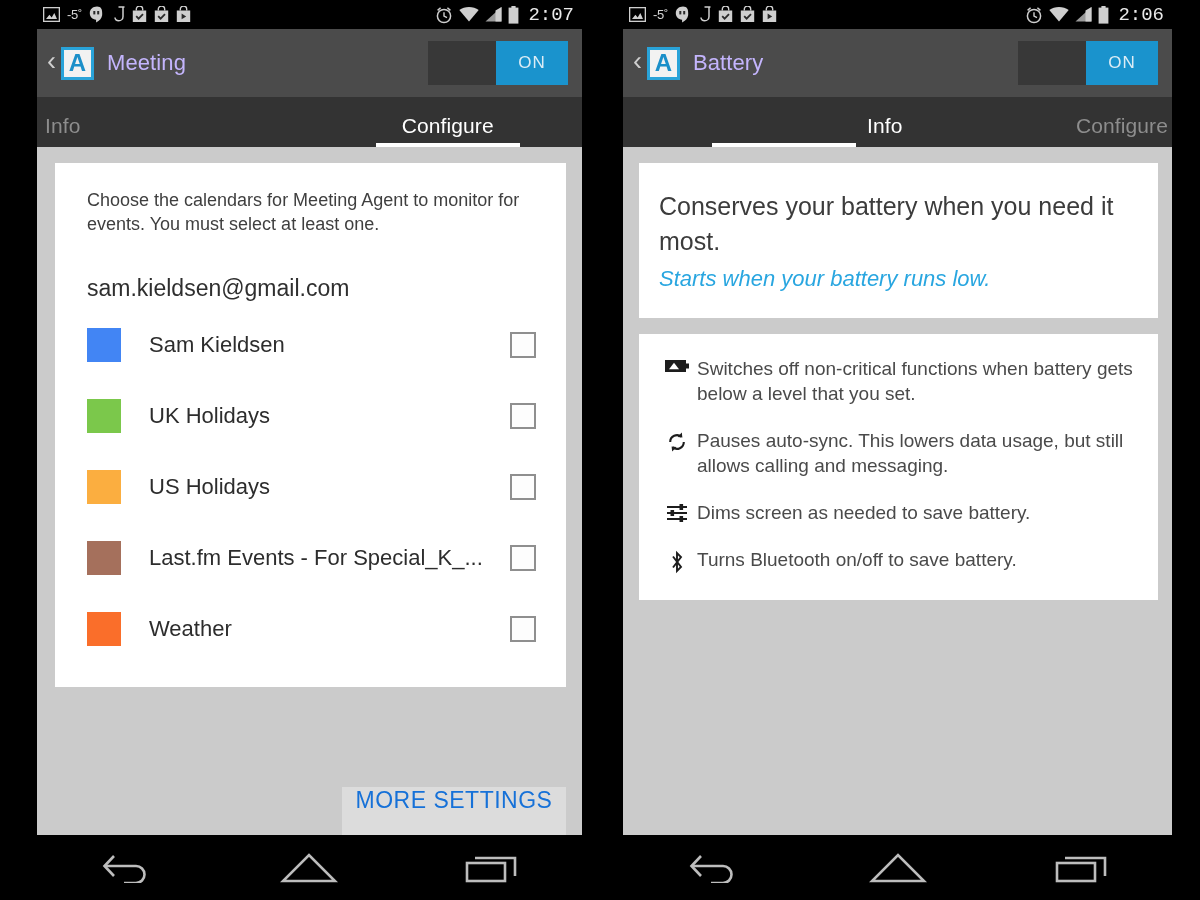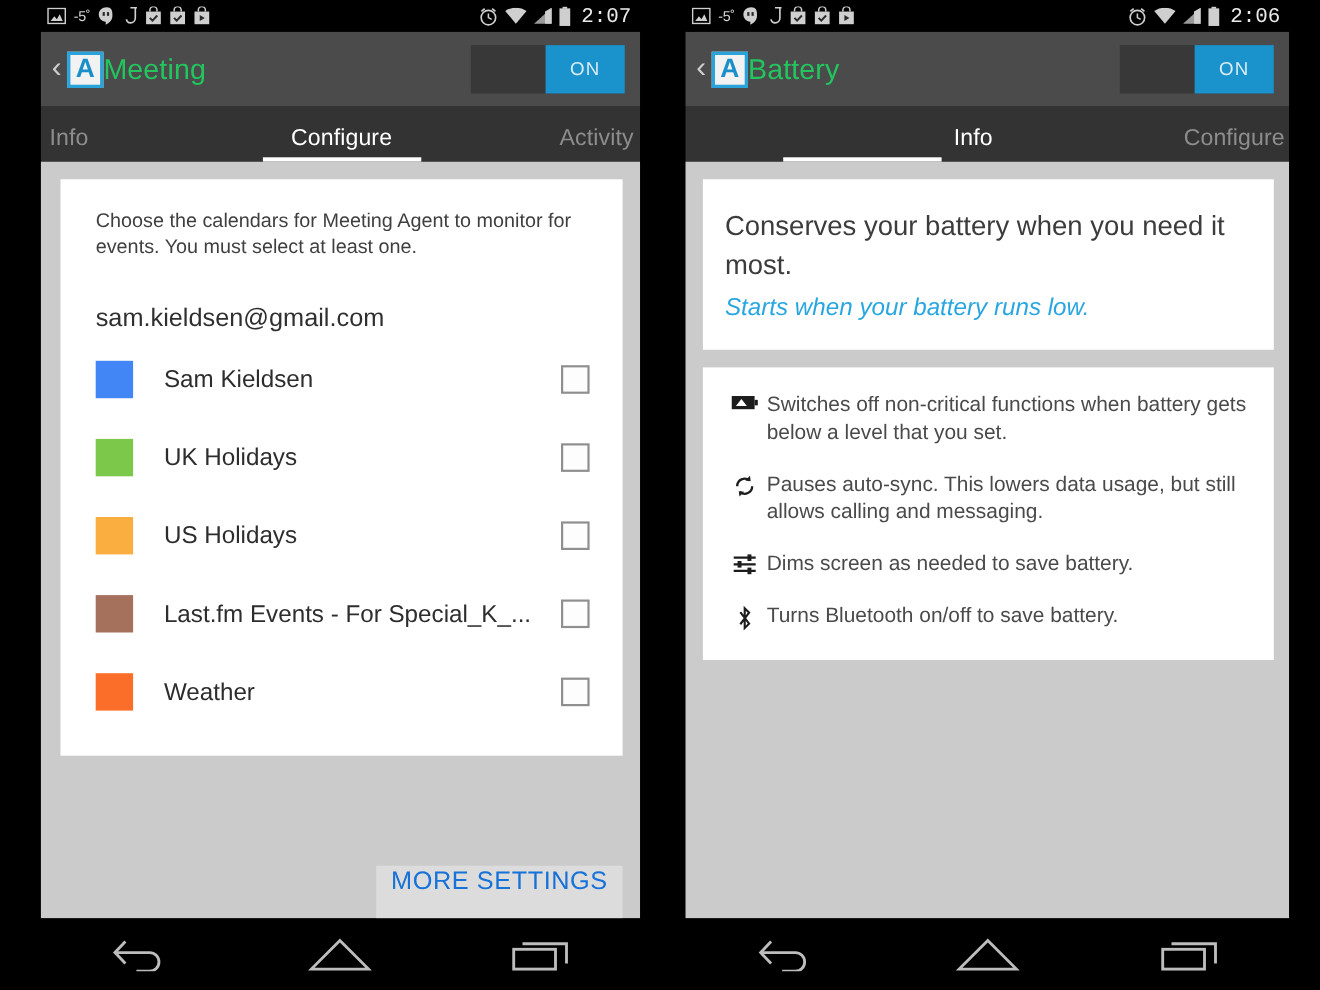--- a/index.html
+++ b/index.html
@@ -38,21 +38,21 @@
     margin-right: 5px; margin-top: -3px; font-weight: 300;
   }
   .app-icon {
     width: 33px; height: 33px; background: #f2f2f2;
     border: 3px solid #29a3d9;
     display:flex; align-items:center; justify-content:center;
     color:#1b8fc9; font-size:24px; font-weight:700; line-height:1;
     font-family:"Liberation Sans", sans-serif;
   }
   .ab-title {
-    color:#22c55e; font-size: 26px; 
+    color:#c4b5fd; font-size: 22px; margin-left: 13px;
     font-weight: 400; letter-spacing: 0.1px;
   }
   .toggle {
     margin-left:auto; width:140px; height:44px;
     background:#383838; display:flex; justify-content:flex-end; align-items:stretch;
   }
   .toggle-knob {
     width:72px; background:#1a93cd; color:#dcecf5;
     display:flex; align-items:center; justify-content:center;
     font-size:17px; letter-spacing:1px;
@@ -195,21 +195,20 @@
       <div class="app-icon">A</div>
       <div class="ab-title">Meeting</div>
       <div class="toggle">
         <div class="toggle-knob">ON</div>
       </div>
     </div>
 
     <div class="tabbar">
       <div class="tab">Info</div>
       <div class="tab active">Configure</div>
-      <div class="tab">Activity</div>
     </div>
 
     <div class="screen-body">
       <div class="card" id="left-card">
         <div class="intro">Choose the calendars for Meeting Agent to monitor for events. You must select at least one.</div>
         <div class="account">sam.kieldsen@gmail.com</div>
 
         <div class="cal-row">
           <div class="swatch" style="background:#4285f4"></div>
           <div class="cal-name">Sam Kieldsen</div>

